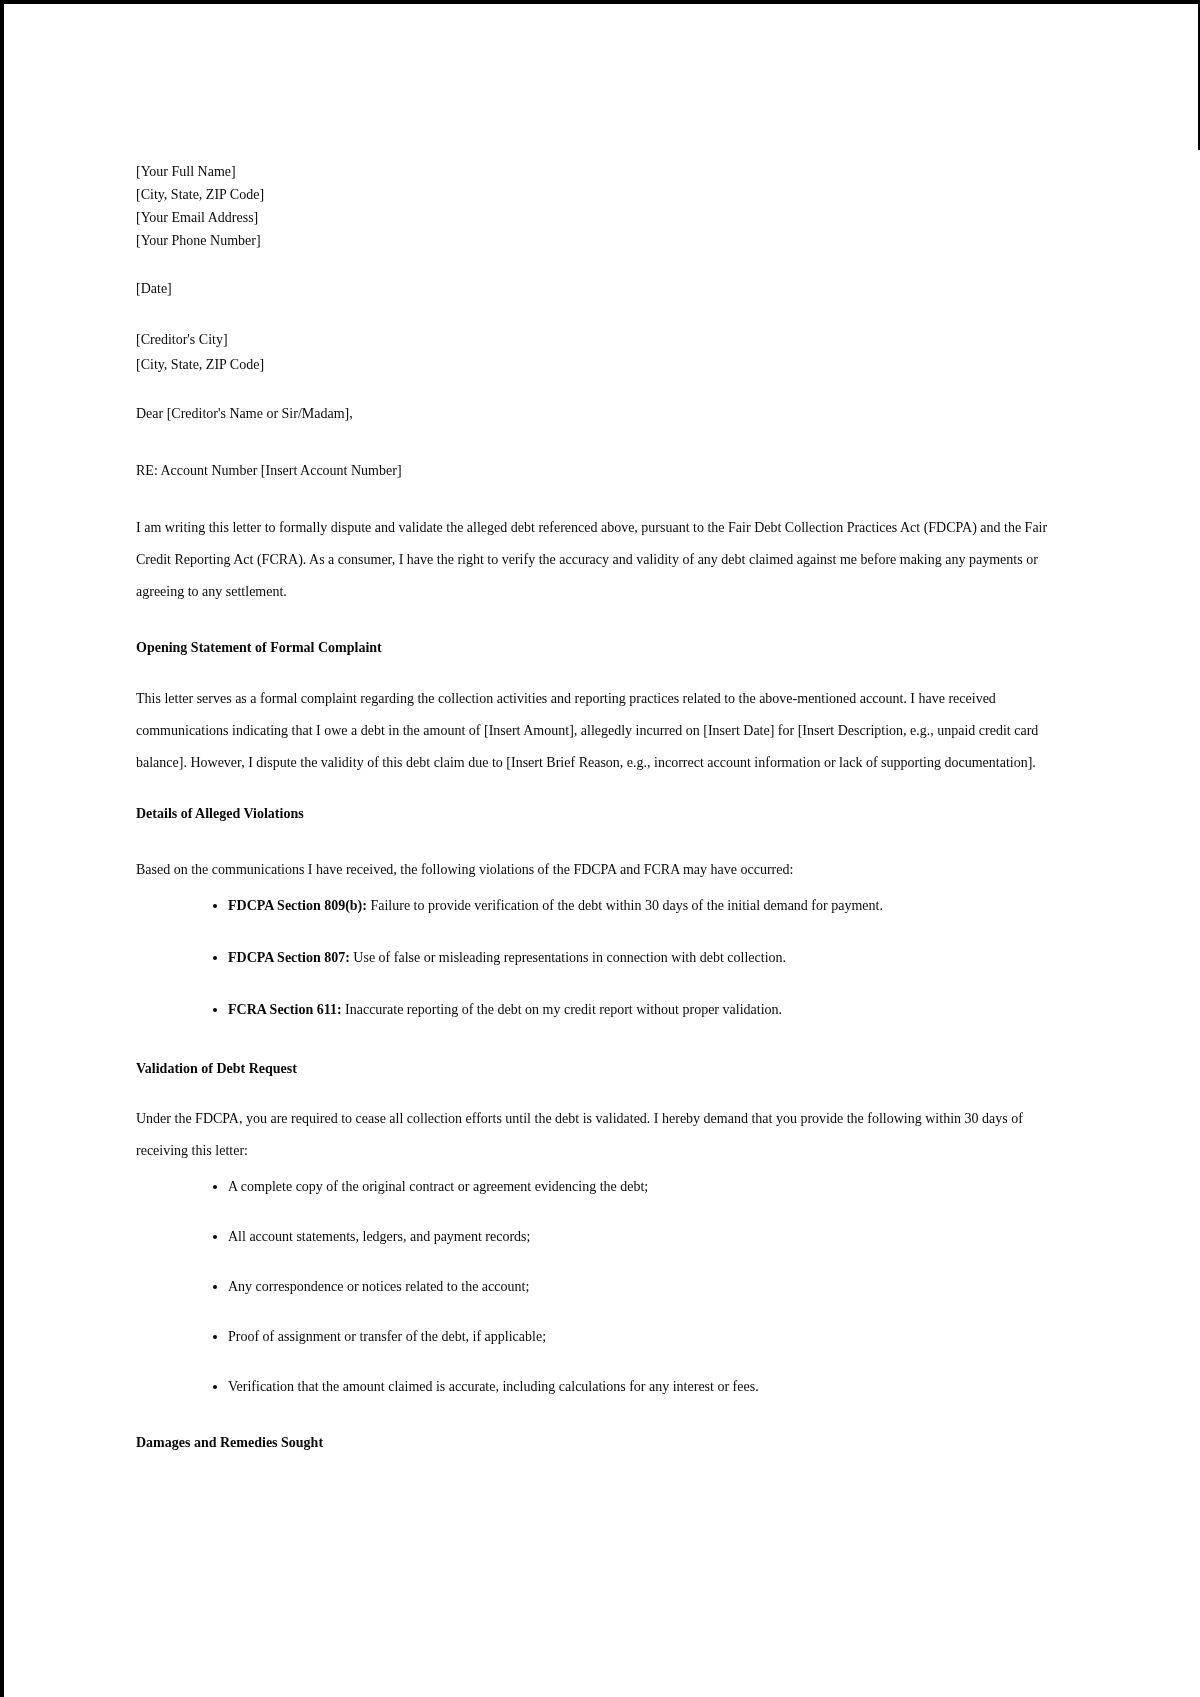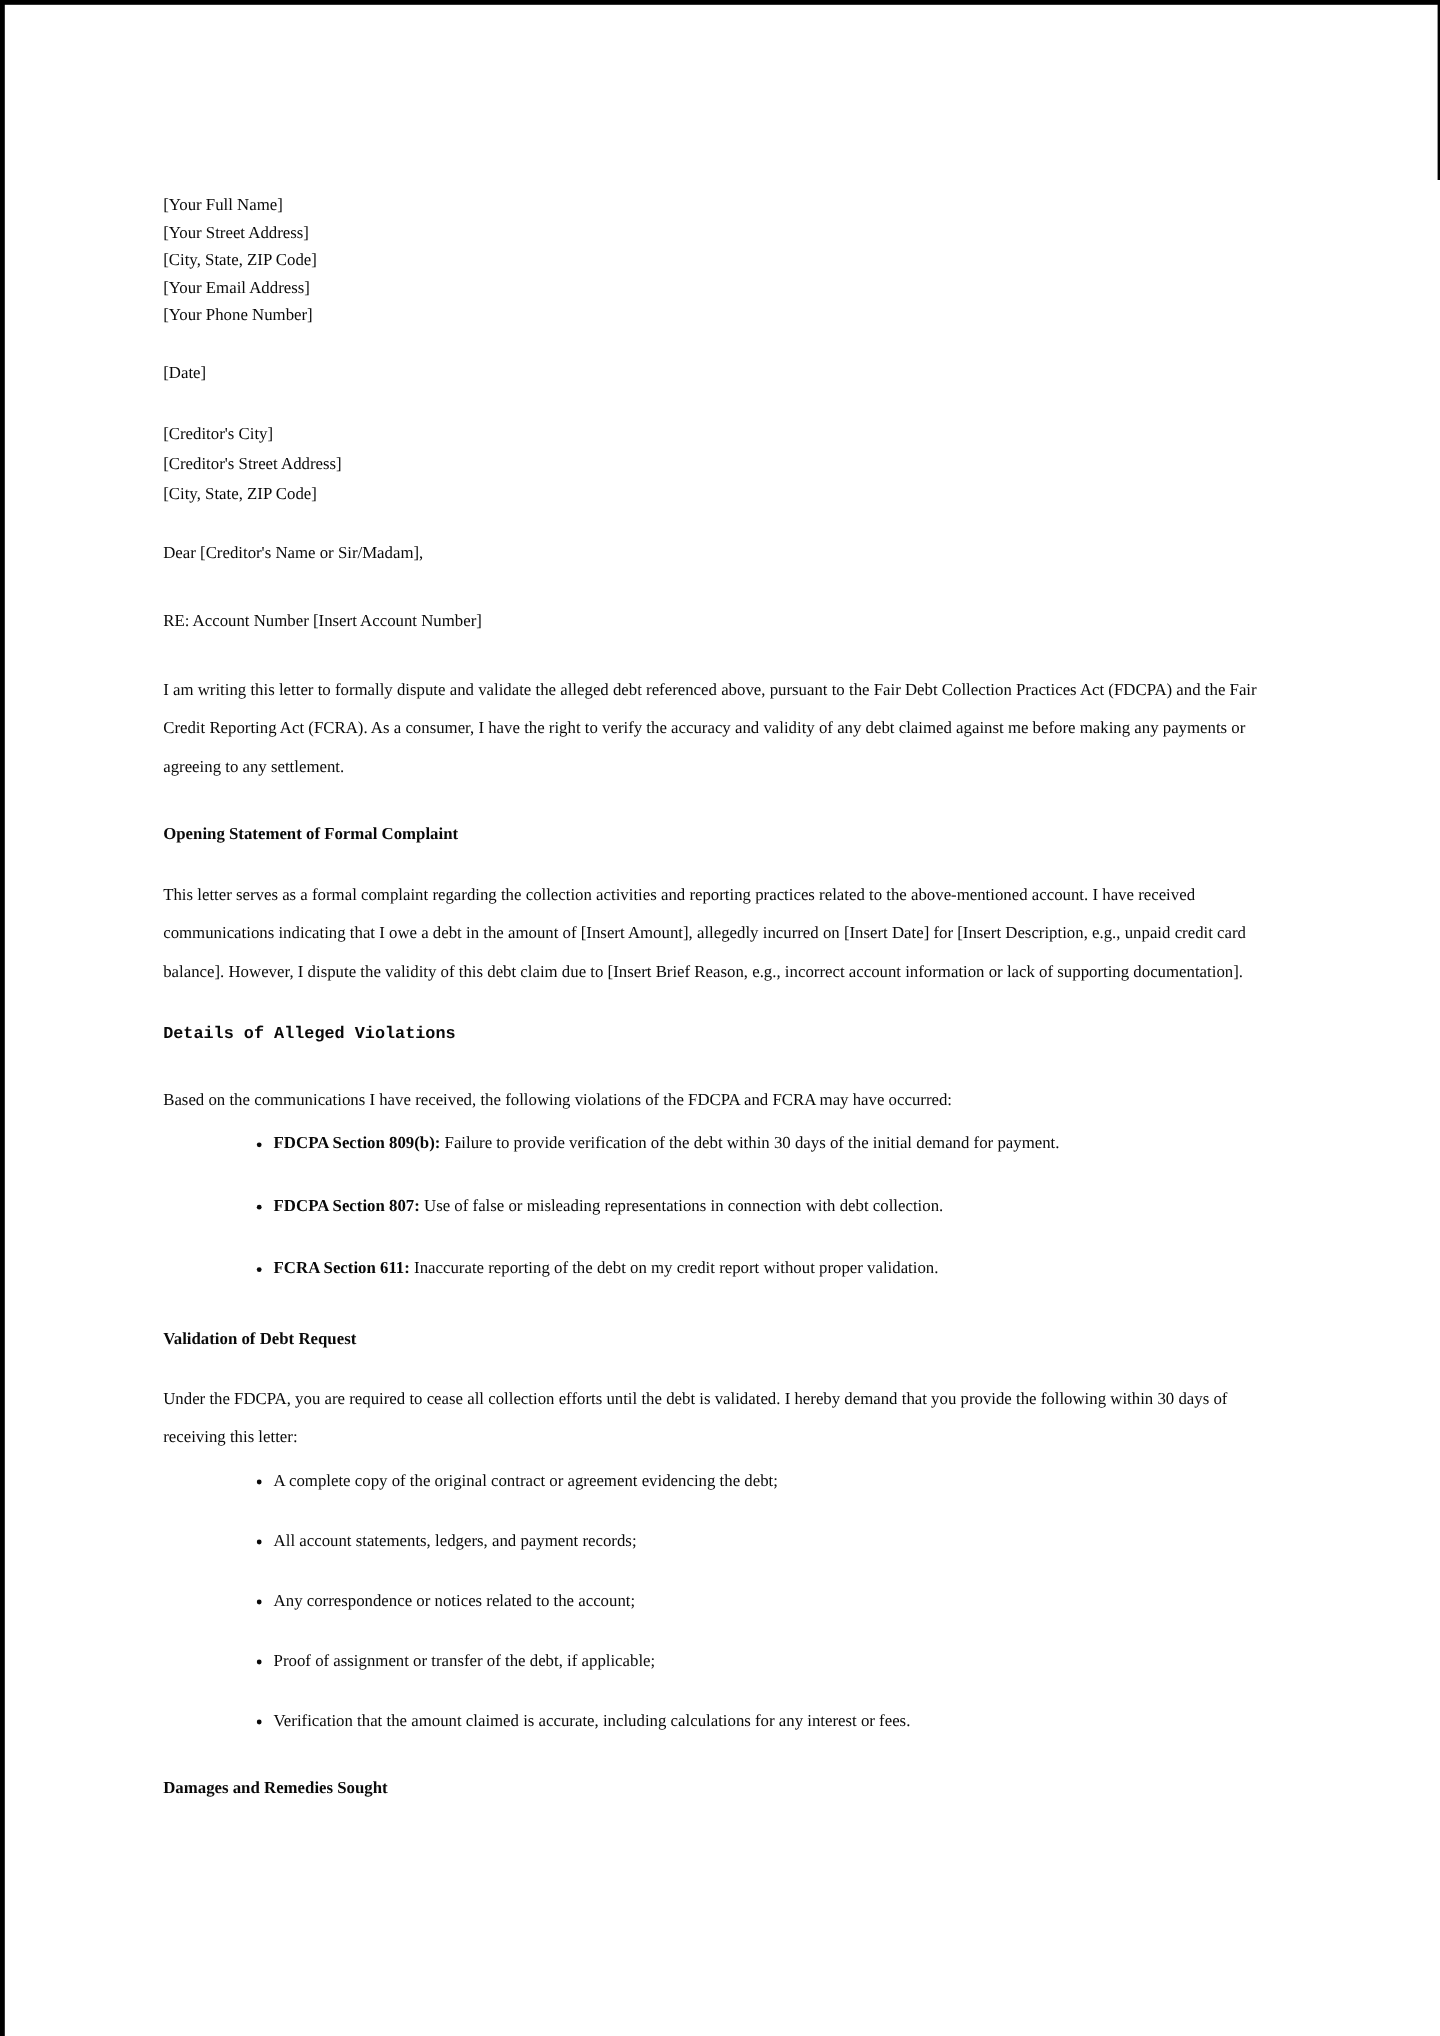--- a/index.html
+++ b/index.html
@@ -57,48 +57,46 @@
   }
   ul.bullets.list2 li { margin-bottom: 10px; }
   ul.bullets li:last-child { margin-bottom: 0; }
   .m-date { margin-top: 21px; }
   .m-cred { margin-top: 22px; }
   .m-re   { margin-top: 25px; }
   .m-dear { margin-top: 21px; }
   .m-p1   { margin-top: 25px; }
   .m-h1   { margin-top: 24px; }
   .m-p2   { margin-top: 19px; }
-  .m-h2   { margin-top: 19px; font-family: Liberation Mono, monospace; }
+  .m-h2   { margin-top: 19px; }
   .m-p3   { margin-top: 24px; }
   .m-ul1  { margin-top: 23px; }
   .m-p4   { margin-top: 19px; }
   .m-h3   { margin-top: 23px; }
   .m-p5   { margin-top: 18px; }
   .m-ul2  { margin-top: 21px; }
   .m-h4   { margin-top: 20px; }
 </style>
 </head>
 <body>
 
 <div class="page">
   <div class="content">
 
     <p class="addr">
       <span class="line">[Your Full Name]</span>
-      <span class="line">[Your Street Address]</span>
       <span class="line">[City, State, ZIP Code]</span>
       <span class="line">[Your Email Address]</span>
       <span class="line">[Your Phone Number]</span>
     </p>
 
     <p class="single m-date">[Date]</p>
 
     <p class="addr2 m-cred">
       <span class="line">[Creditor's City]</span>
-      <span class="line">[Creditor's Street Address]</span>
       <span class="line">[City, State, ZIP Code]</span>
     </p>
 
     <p class="single m-dear">Dear [Creditor's Name or Sir/Madam],</p>
 
     <p class="single m-re">RE: Account Number [Insert Account Number]</p>
 
     <p class="para m-p1">I am writing this letter to formally dispute and validate the alleged debt referenced above, pursuant to the Fair Debt Collection Practices Act (FDCPA) and the Fair Credit Reporting Act (FCRA). As a consumer, I have the right to verify the accuracy and validity of any debt claimed against me before making any payments or agreeing to any settlement.</p>
 
     <p class="heading m-h1">Opening Statement of Formal Complaint</p>

